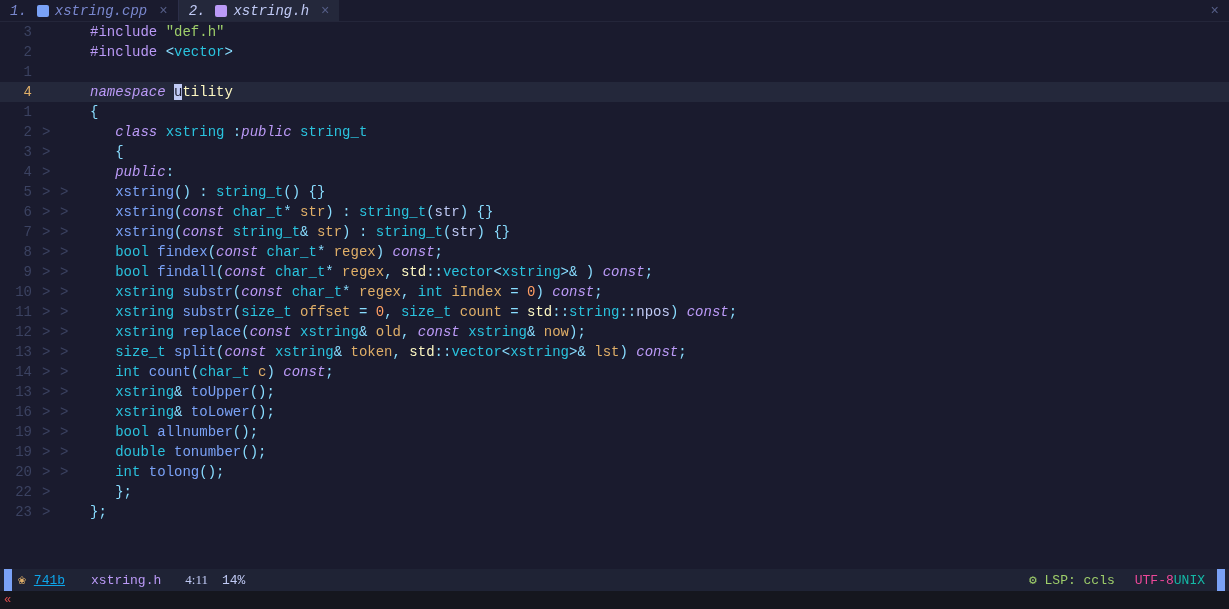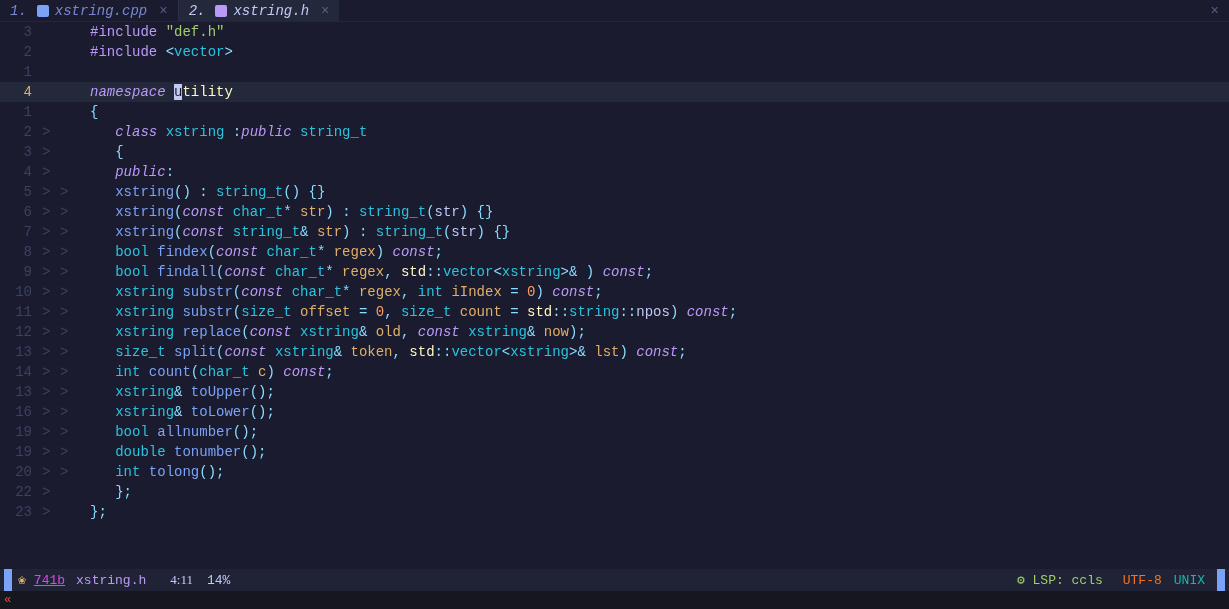--- a/index.html
+++ b/index.html
@@ -92,27 +92,27 @@
   height: 22px;
   background: #1f2335;
   display: flex;
   align-items: center;
   font-size: 13px;
   padding: 0 4px;
 }
 .sb-block-l { width: 8px; height: 100%; background: #7aa2f7; margin-right: 6px; }
 .sb-block-r { width: 8px; height: 100%; background: #7aa2f7; margin-left: 6px; }
 .sb-icon { color: #e0af68; margin-right: 8px; }
-.sb-size { color: #d946ef; margin-right: 11px; text-decoration: underline; }
+.sb-size { color: #0ea5e9; margin-right: 26px; text-decoration: underline; }
 .sb-file { color: #bb9af7; margin-right: 24px; }
 .sb-pos { color: #c0caf5; margin-right: 14px; font-family: Liberation Serif, serif; }
 .sb-pct { color: #c0caf5; }
 .sb-spacer { flex: 1; }
 .sb-lsp { color: #9ece6a; margin-right: 20px; }
-.sb-enc { color: #f97316; margin-right: 12px; text-align: center; }
+.sb-enc { color: #ec4899; margin-right: 0; text-align: center; }
 .sb-ff { color: #14b8a6; margin-right: 6px; }
 
 .cmdline {
   position: absolute;
   left: 0; right: 0; bottom: 0;
   height: 18px;
   background: #15161e;
   color: #db4b4b;
   font-size: 12px;
   padding-left: 4px;

